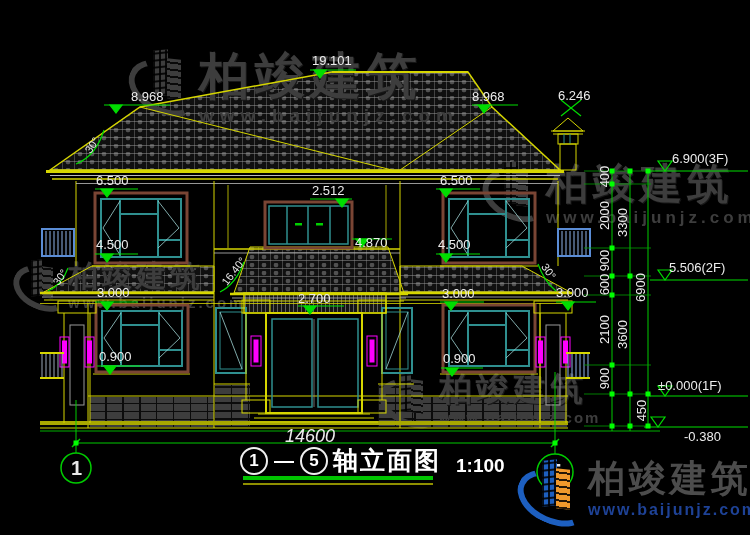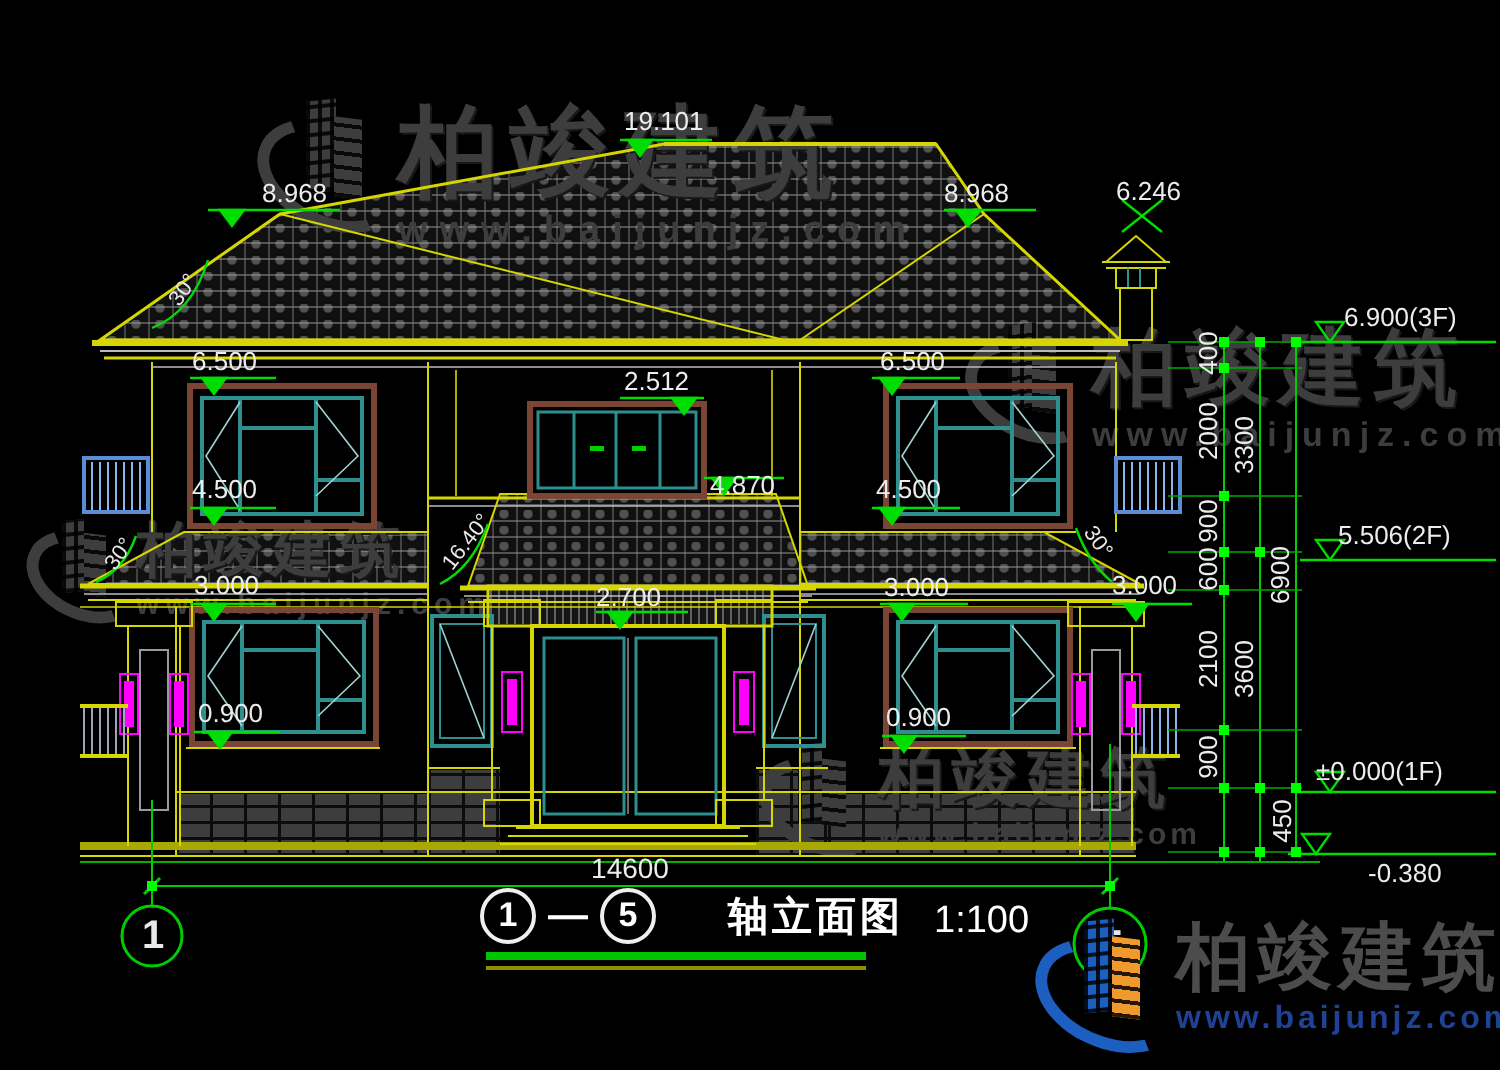--- a/index.html
+++ b/index.html
@@ -22,22 +22,22 @@
   #linework{position:absolute;left:0;top:0;z-index:2;}
   
   .dim{position:absolute;z-index:3;color:#ececec;font-size:13px;line-height:1;white-space:nowrap;}
   .rot{width:44px;text-align:center;transform:rotate(-90deg);}
   .ang{font-size:11px;color:#e8e8e8;}
   
   #title{position:absolute;left:240px;top:444px;z-index:3;display:flex;align-items:center;gap:5px;color:#fff;}
   #title .tb{display:flex;align-items:center;justify-content:center;width:24px;height:24px;
      border:2px solid #efefef;border-radius:50%;font-size:17px;font-weight:bold;}
   #title .tdash{font-size:20px;font-weight:bold;margin:0 1px;}
-  #title .tname{font-size:20px;font-weight:bold;letter-spacing:2px;margin-left:31px;}
-  #title .tscale{font-size:19px;font-weight:normal;margin-left:10px;align-self:flex-end;}
+  #title .tname{font-size:25px;font-weight:bold;letter-spacing:2px;}
+  #title .tscale{font-size:19px;font-weight:bold;margin-left:10px;align-self:flex-end;}
   .uline1{position:absolute;left:243px;top:476px;width:190px;height:4px;background:#00c400;z-index:3;}
   .uline2{position:absolute;left:243px;top:483px;width:190px;height:2px;background:#8f8f00;z-index:3;}
   
   .bubble-digit{position:absolute;z-index:3;color:#e8e8e8;font-size:20px;font-weight:bold;}
   
   .wm{position:absolute;z-index:1;display:flex;gap:8px;color:#3d3d3d;align-items:flex-start;}
   .wm .col{display:flex;flex-direction:column;}
   .wm .brand{font-weight:bold;line-height:1.05;letter-spacing:6px;white-space:nowrap;
      text-shadow:1px 1px 0 #181818;}
   .wm .url{font-weight:bold;letter-spacing:3px;white-space:nowrap;margin-top:2px;}
@@ -472,21 +472,21 @@
   <div class="dim rot" style="left:619px;top:404px;">450</div>
   <div class="dim rot" style="left:600px;top:216px;">3300</div>
   <div class="dim rot" style="left:600px;top:328px;">3600</div>
   <div class="dim rot" style="left:618px;top:281px;">6900</div>
 
   <div class="dim ang" style="left:84px;top:140px;transform:rotate(-55deg);">30°</div>
   <div class="dim ang" style="left:218px;top:266px;transform:rotate(-52deg);">16.40°</div>
   <div class="dim ang" style="left:52px;top:272px;transform:rotate(-55deg);">30°</div>
   <div class="dim ang" style="left:540px;top:266px;transform:rotate(55deg);">30°</div>
 
-  <div class="dim" style="left:285px;top:427px;width:60px;text-align:center;font-size:14px;">14600</div>
+  <div class="dim" style="left:285px;top:427px;width:60px;text-align:left;font-size:18px;font-style:italic;">14600</div>
 
   <div class="bubble-digit" style="left:71px;top:457px;">1</div>
   <div class="bubble-digit" style="left:549px;top:460px;font-size:23px;">5</div>
 
   <div id="title">
     <span class="tb">1</span>
     <span class="tdash">—</span>
     <span class="tb">5</span>
     <span class="tname">轴立面图</span>
     <span class="tscale">1:100</span>

